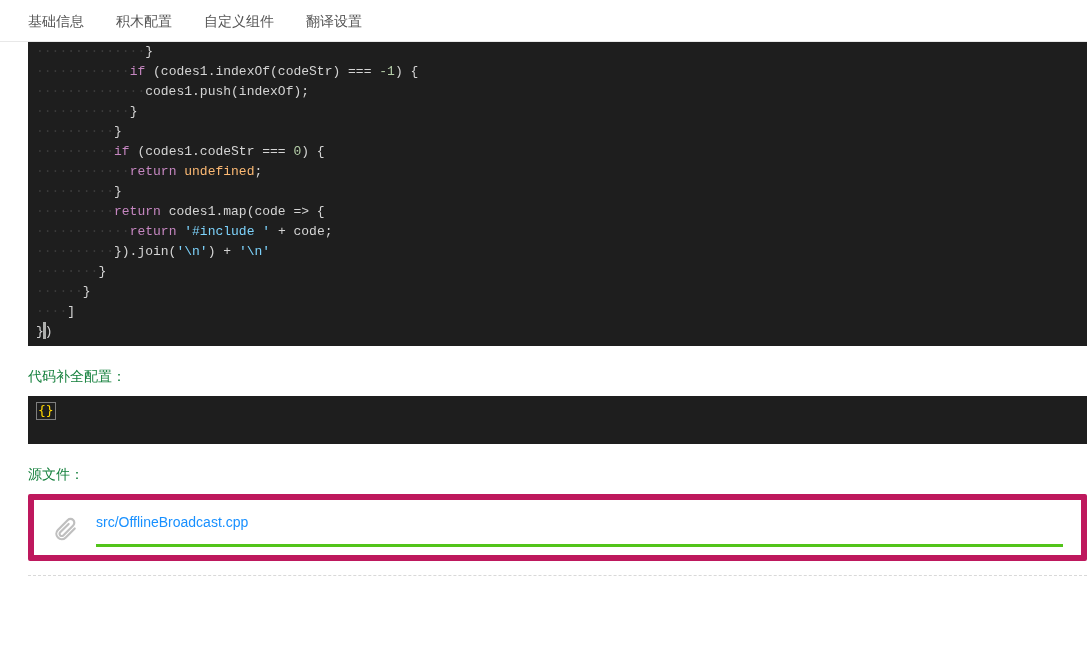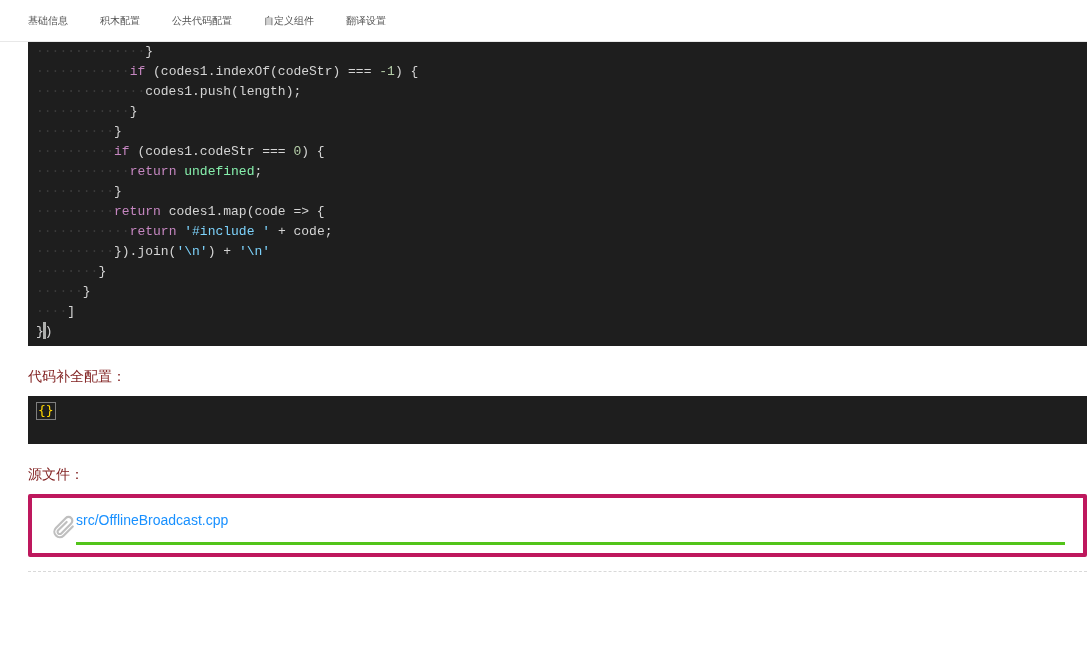--- a/index.html
+++ b/index.html
@@ -17,21 +17,21 @@
     height: 42px;
     align-items: center;
   }
   .tab-item {
     padding: 0 16px;
     height: 42px;
     line-height: 42px;
     cursor: pointer;
     color: #555;
     position: relative;
-    font-size: 10px;
+    font-size: 14px;
   }
   .tab-item.active {
     color: #1890ff;
   }
   .tab-item.active::after {
     content: "";
     position: absolute;
     bottom: -1px;
     left: 0;
     right: 0;
@@ -50,34 +50,34 @@
     overflow: hidden;
   }
   .code-inner {
     padding: 0 8px 4px 8px;
     white-space: pre;
   }
   .dots { color: #3b3b3b; }
   .kw { color: #c586c0; text-align: right; }       
   .num { color: #b5cea8; }      
   .str { color: #7dd3fc; }      
-  .teal { color: #86efac; }     
+  .teal { color: #fdba74; }     
   .cursor {
     display: inline-block;
     width: 1px;
     height: 15px;
     background: #aeafad;
     vertical-align: -3px;
     outline: 1px solid #aeafad;
   }
 
   .section-label {
     margin: 22px 0 10px 28px;
     font-size: 14px;
-    color: #7f1d1d;
+    color: #15803d;
   }
 
   .mini-code-block {
     margin-left: 28px;
     background: #1e1e1e;
     height: 48px;
     padding: 6px 8px;
     color: #d4d4d4;
     font-family: Menlo, Monaco, Consolas, monospace;
     font-size: 13px;
@@ -86,25 +86,26 @@
   }
   .mini-code-block .brace { color: #ffd700; }
   .mini-code-block .selbox {
     border: 1px solid #7f7f7f;
     padding: 0 1px;
     line-height: 16px;
   }
 
   .file-card {
     margin: 0 0 14px 28px;
-    border: 4px solid #be185d;
+    border: 6px solid #be185d;
     border-radius: 2px;
     padding: 14px 18px 8px 18px;
     display: flex;
     align-items: flex-start;
+    gap: 18px;
   }
   .file-card:first-of-type { margin-top: 0; }
   .paperclip {
     width: 26px;
     height: 26px;
     flex: 0 0 26px;
     margin-top: 2px;
   }
   .paperclip svg { display: block; }
   .file-body {
@@ -129,29 +130,28 @@
     border-top: 1px dashed #d9d9d9;
     height: 1px;
   }
 </style>
 </head>
 <body>
 
 <div class="tabs" id="tabs-nav">
     <div class="tab-item"><span>基础信息</span></div>
     <div class="tab-item"><span>积木配置</span></div>
-    <div class="tab-item"><span>公共代码配置</span></div>
     <div class="tab-item"><span>自定义组件</span></div>
     <div class="tab-item"><span>翻译设置</span></div>
   </div>
 
 <div class="code-block">
   <div class="code-inner" id="code-inner"><span class="dots">··············</span><span>}</span>
 <span class="dots">············</span><span class="kw">if</span><span> (codes1.indexOf(codeStr) === </span><span class="num">-1</span><span>) {</span>
-<span class="dots">··············</span><span>codes1.push(length);</span>
+<span class="dots">··············</span><span>codes1.push(indexOf);</span>
 <span class="dots">············</span><span>}</span>
 <span class="dots">··········</span><span>}</span>
 <span class="dots">··········</span><span class="kw">if</span><span> (codes1.codeStr === </span><span class="num">0</span><span>) {</span>
 <span class="dots">············</span><span class="kw">return</span><span> </span><span class="teal">undefined</span><span>;</span>
 <span class="dots">··········</span><span>}</span>
 <span class="dots">··········</span><span class="kw">return</span><span> codes1.map(code =&gt; {</span>
 <span class="dots">············</span><span class="kw">return</span><span> </span><span class="str">'#include '</span><span> + code;</span>
 <span class="dots">··········</span><span>}).join(</span><span class="str">'\n'</span><span>) + </span><span class="str">'\n'</span>
 <span class="dots">········</span><span>}</span>
 <span class="dots">······</span><span>}</span>

